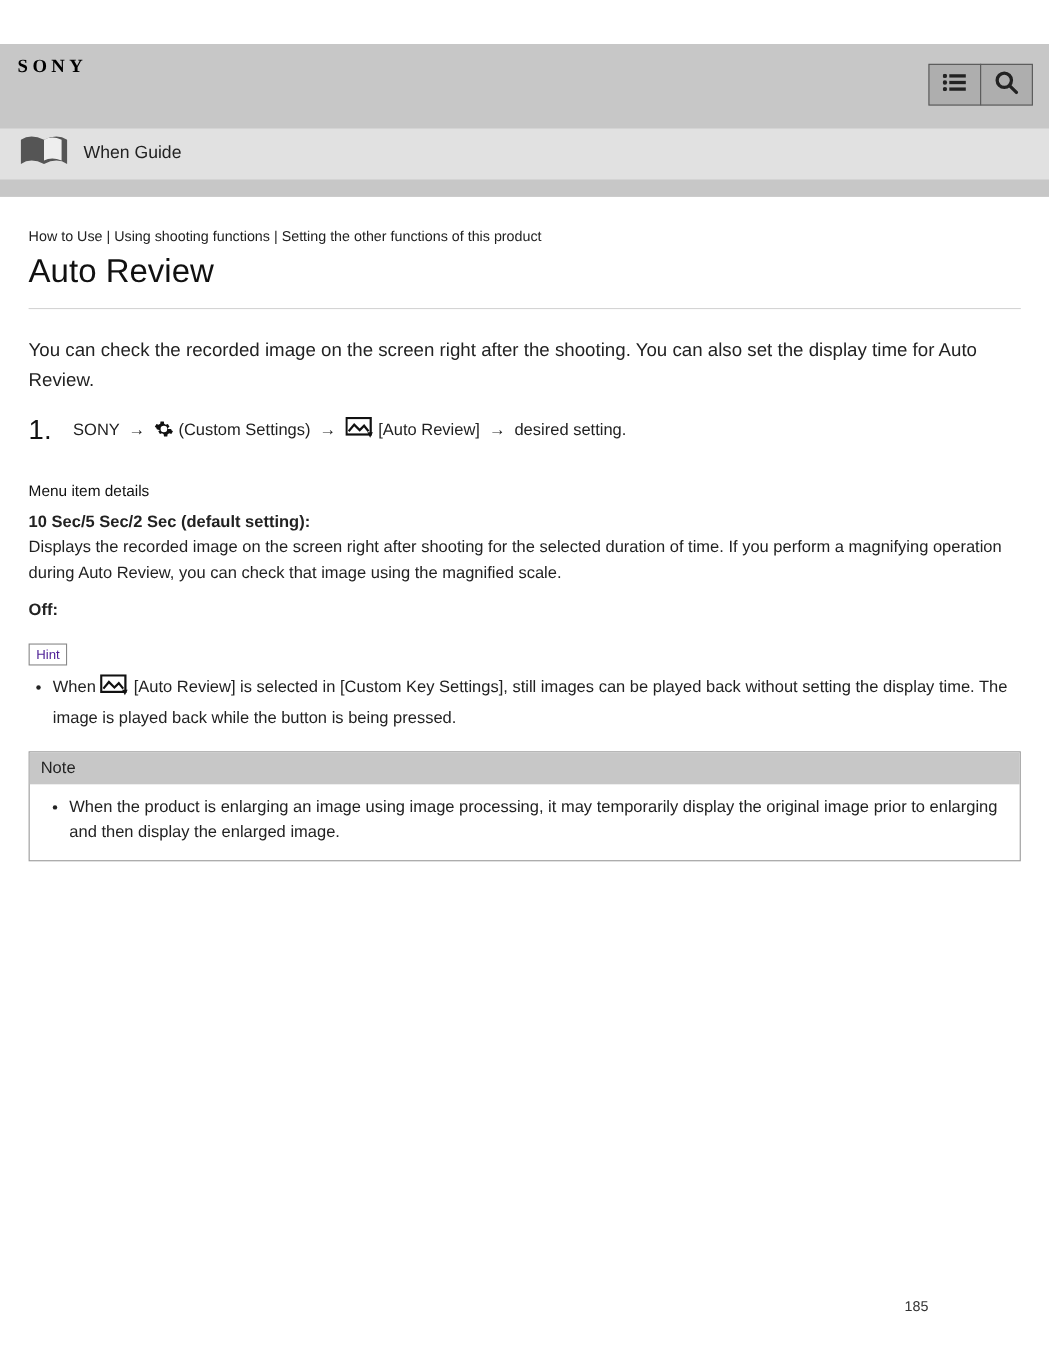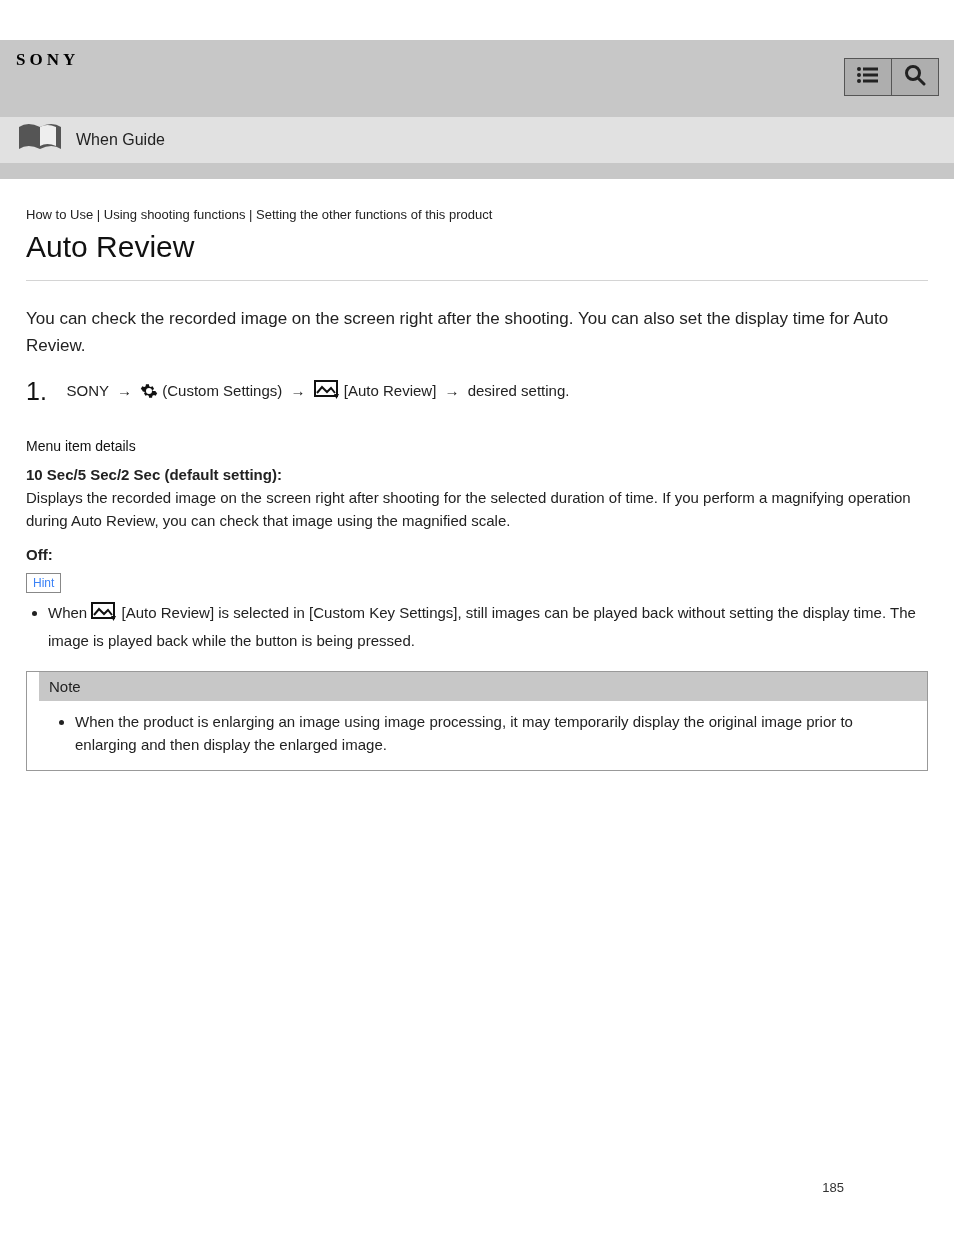--- a/index.html
+++ b/index.html
@@ -126,35 +126,34 @@
   .menu-detail-body {
     font-size: 15px;
     margin-bottom: 14px;
     line-height: 1.5;
   }
   .hint-tag {
     display: inline-block;
     border: 1px solid #888;
     font-size: 12px;
     padding: 2px 6px;
-    color: #3b82f6;
-    margin-top: 6px;
+    color: #4c1d95;
+    margin-top: 18px;
   }
   ul.hint-list {
     margin: 8px 0 18px 0;
     padding-left: 22px;
   }
   ul.hint-list li {
     font-size: 15px;
     line-height: 1.6;
   }
   .note-box {
     border: 1px solid #999;
     margin-top: 6px;
-    padding-left: 12px;
   }
   .note-head {
     background: #c7c7c7;
     font-size: 15px;
     padding: 6px 10px;
   }
   .note-body {
     padding: 10px 14px 14px 14px;
   }
   .note-body ul {

